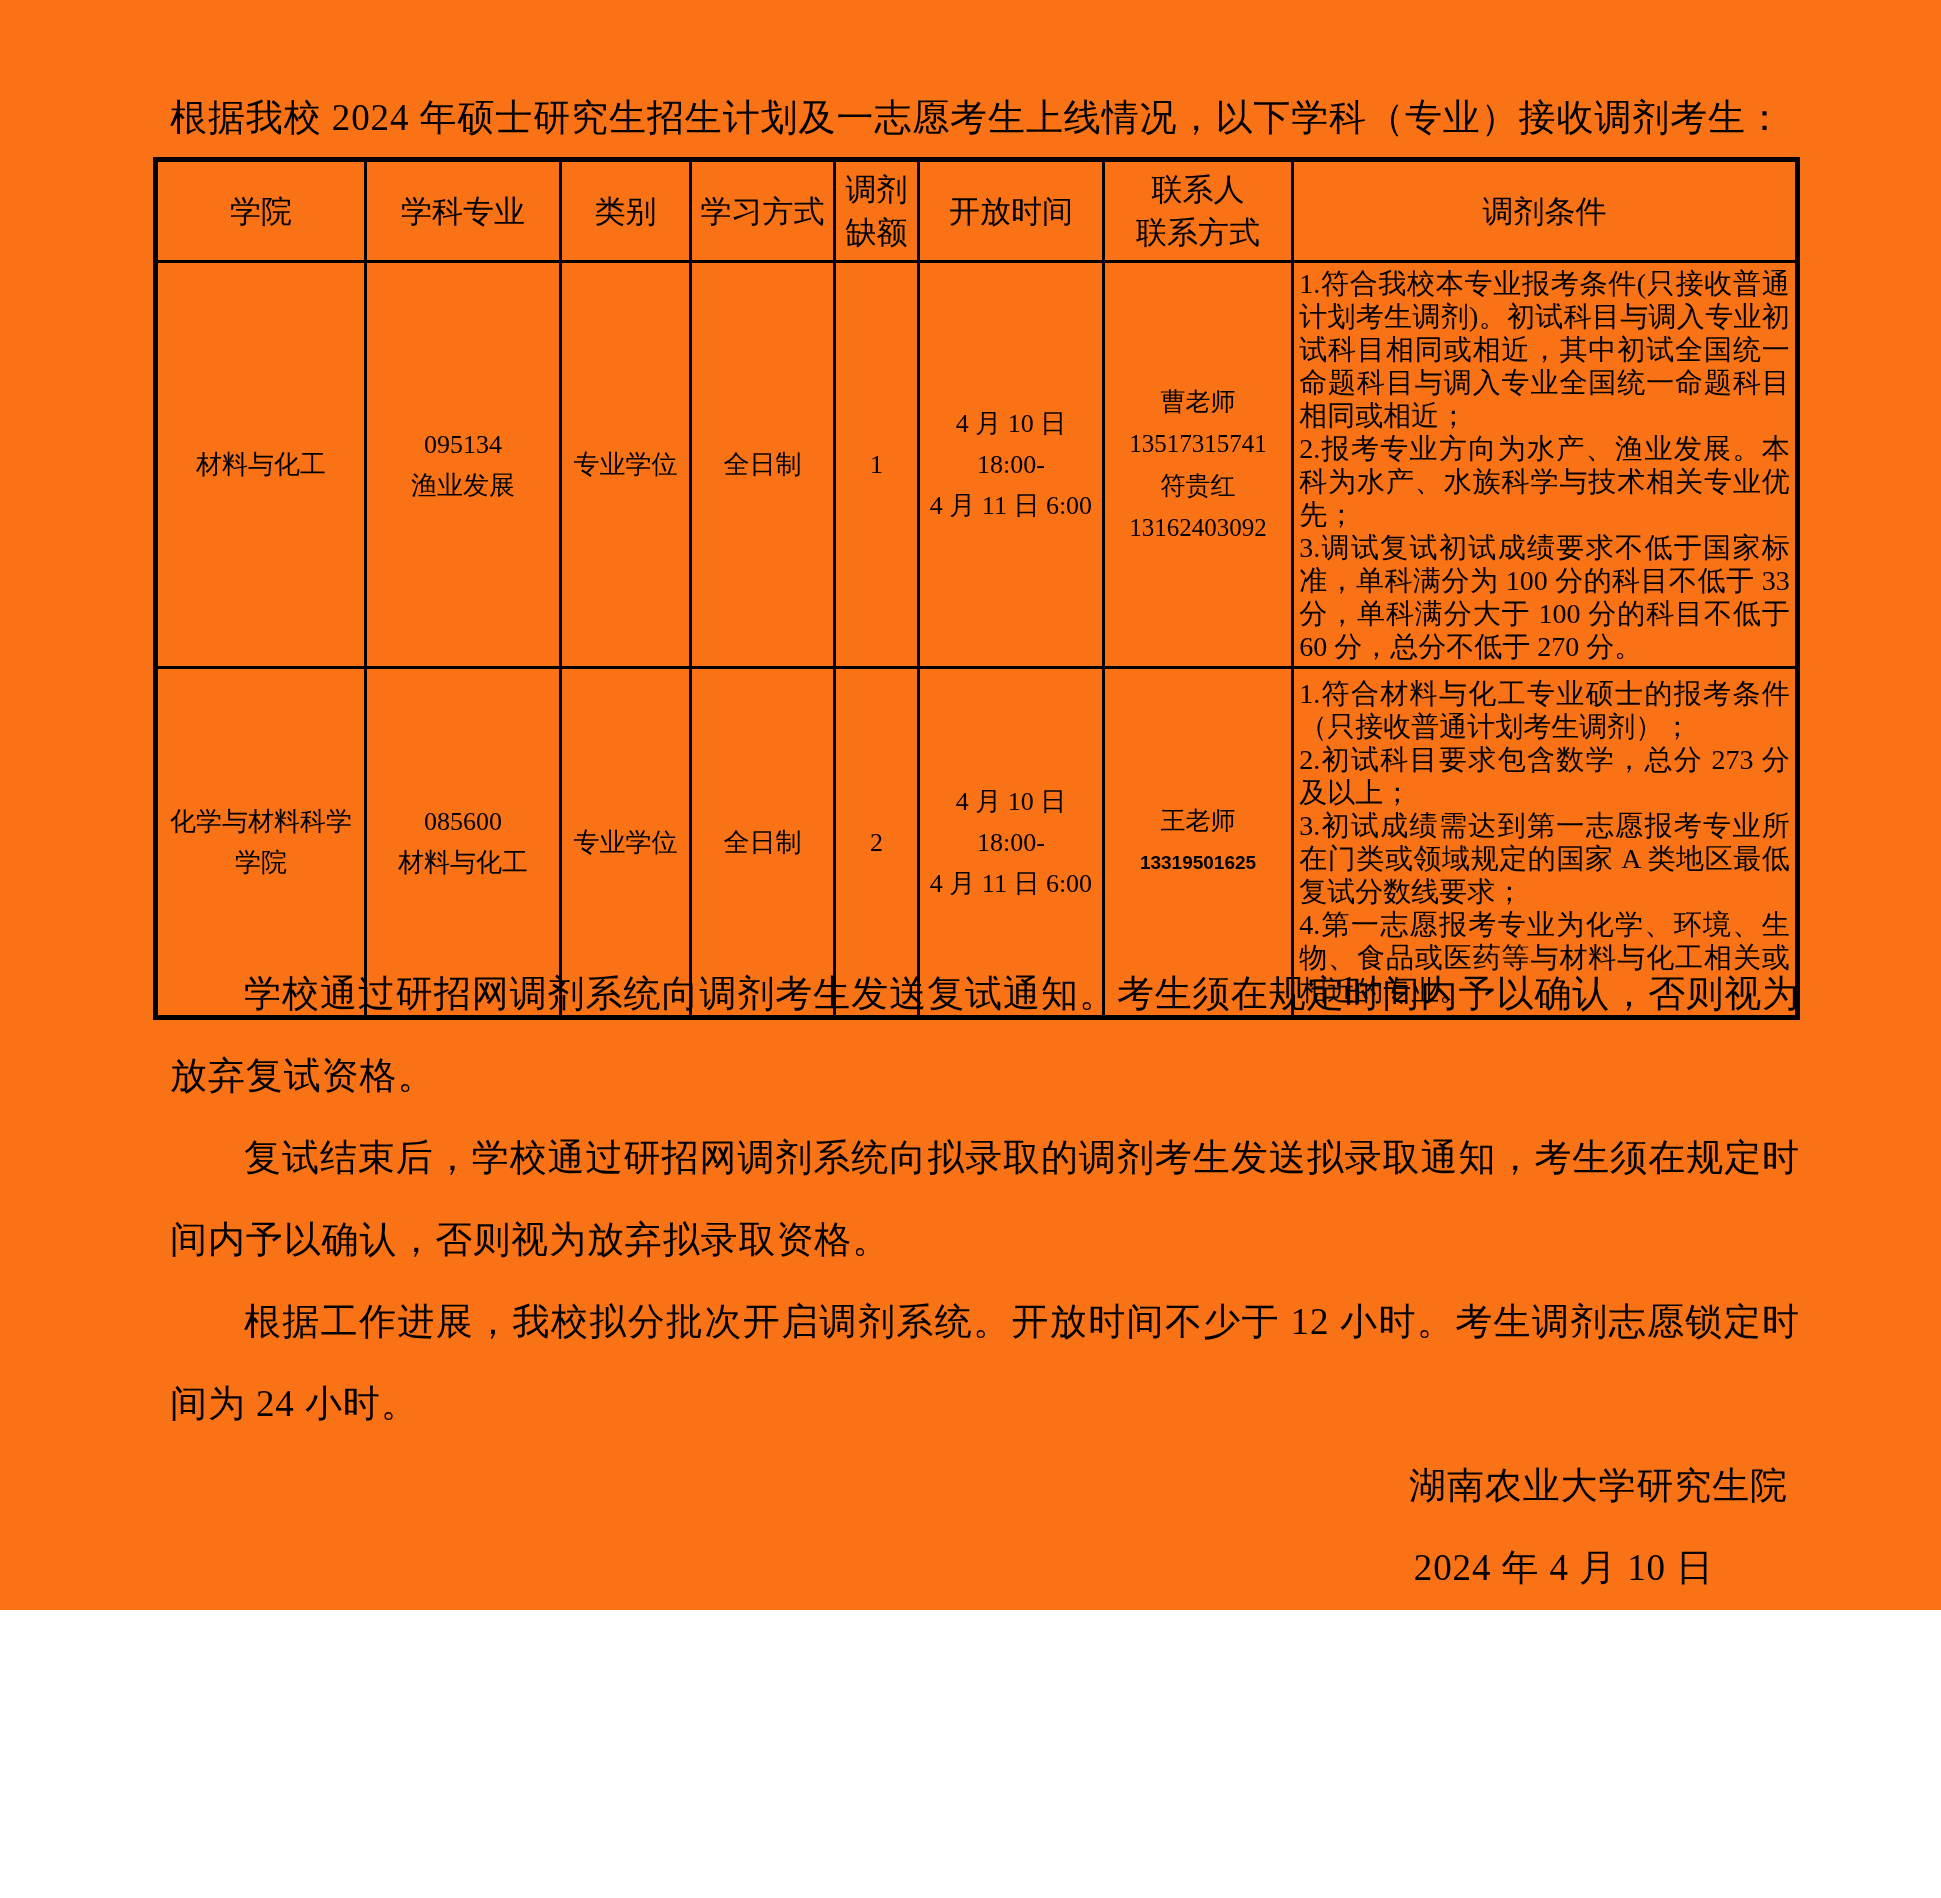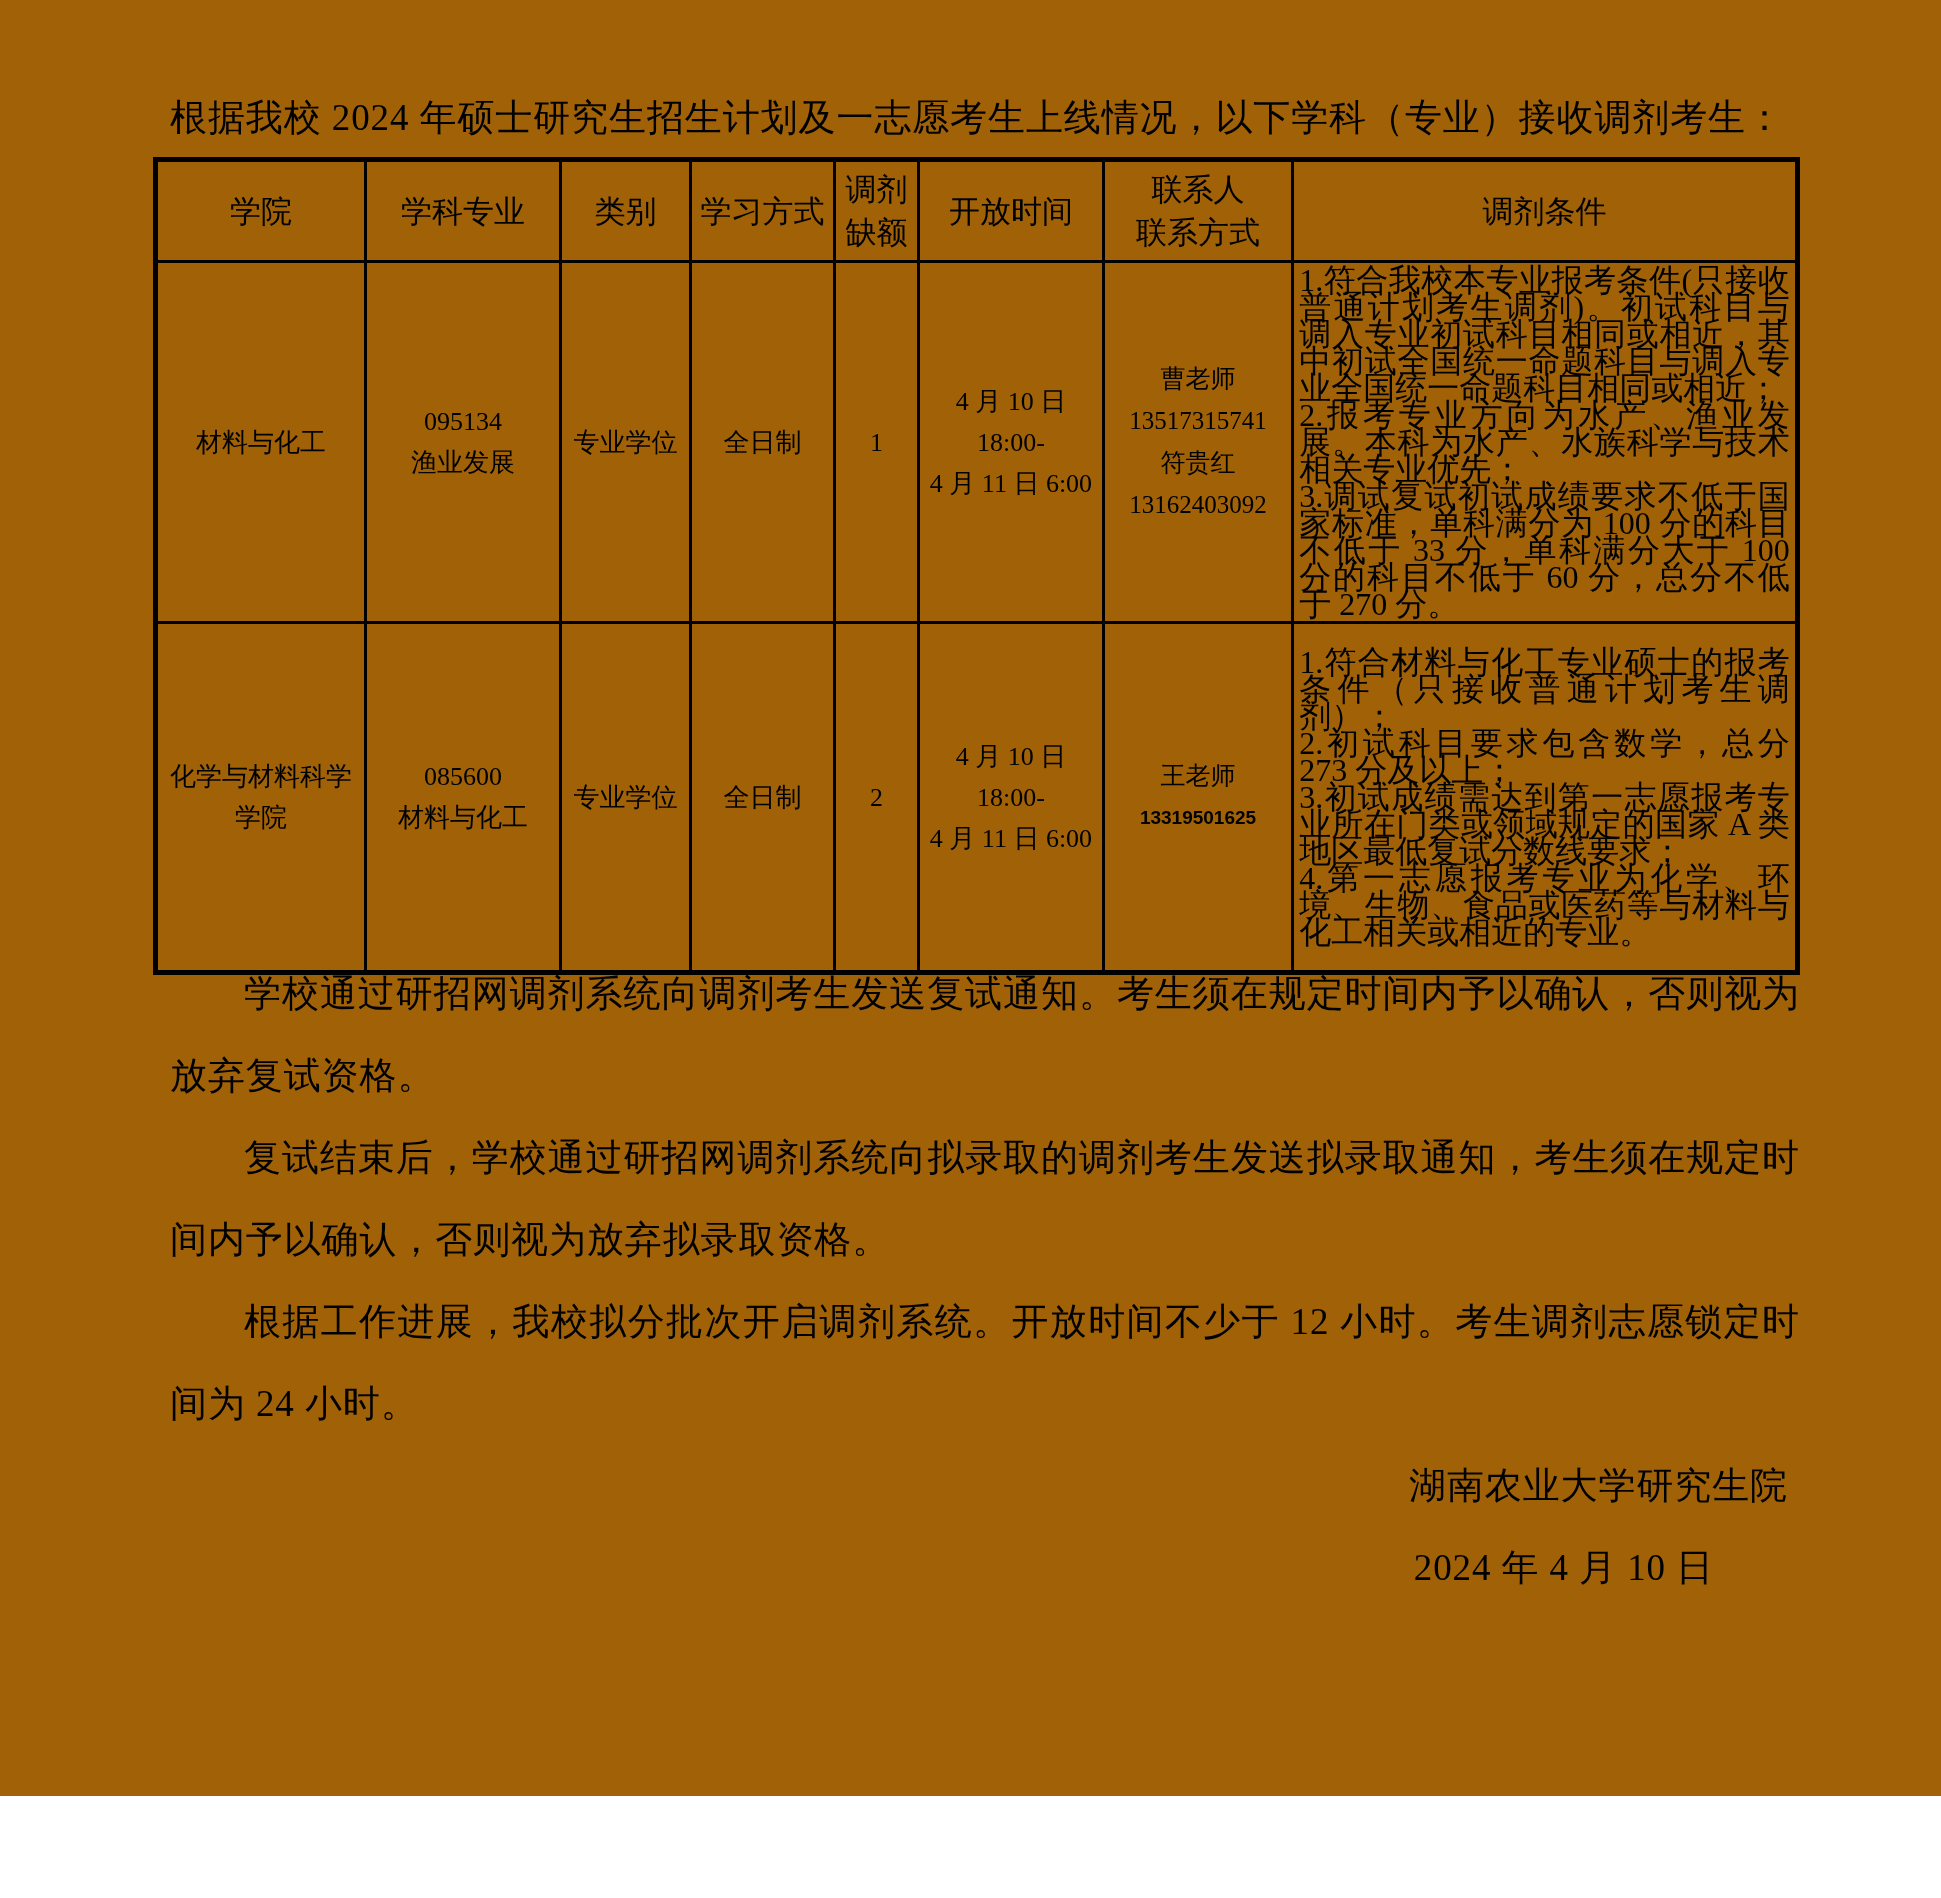--- a/index.html
+++ b/index.html
@@ -4,21 +4,21 @@
 <style>
   * { margin:0; padding:0; box-sizing:border-box; }
   html,body { background:#ffffff; }
   body {
     width:1941px; height:1898px;
     font-family:"Liberation Serif","DejaVu Serif",serif;
     color:#000;
     position:relative;
     overflow:hidden;
   }
-  .page { position:absolute; left:0; top:0; width:1941px; height:1796px; background:#a16207; }
+  .page { position:absolute; left:0; top:0; width:1941px; height:1610px; background:#f97316; }
 
   .intro {
     position:absolute; left:170px; top:91px; width:1630px;
     font-size:37px; line-height:54px; text-align:justify;
     letter-spacing:0.9px;
   }
 
   table.sched {
     position:absolute; left:153px; top:157px;
     width:1641px; height:792px;
@@ -35,21 +35,21 @@
   tr.hdr { height:102px; }
   tr.r1  { height:340px; }
   tr.r2  { height:350px; }
   th { font-weight:normal; font-size:31px; line-height:43px; }
   td { font-size:26px; line-height:41px; }
   td .cell-line { text-align:center; }
   td.contact { font-size:25px; }
   td.contact .cell-line { line-height:42px; }
   td.cond {
     text-align:justify;
-    font-size:32px; line-height:27px;
+    font-size:28px; line-height:33px;
     padding:7px 10.4px 7px 12px;
   }
   td.cond .cond-item { text-align:justify; }
   .phone-bold {
     font-family:"Liberation Sans","DejaVu Sans",sans-serif;
     font-weight:bold; font-size:19px;
   }
 
   .bodytext {
     position:absolute; left:170px; top:953px; width:1630px;

